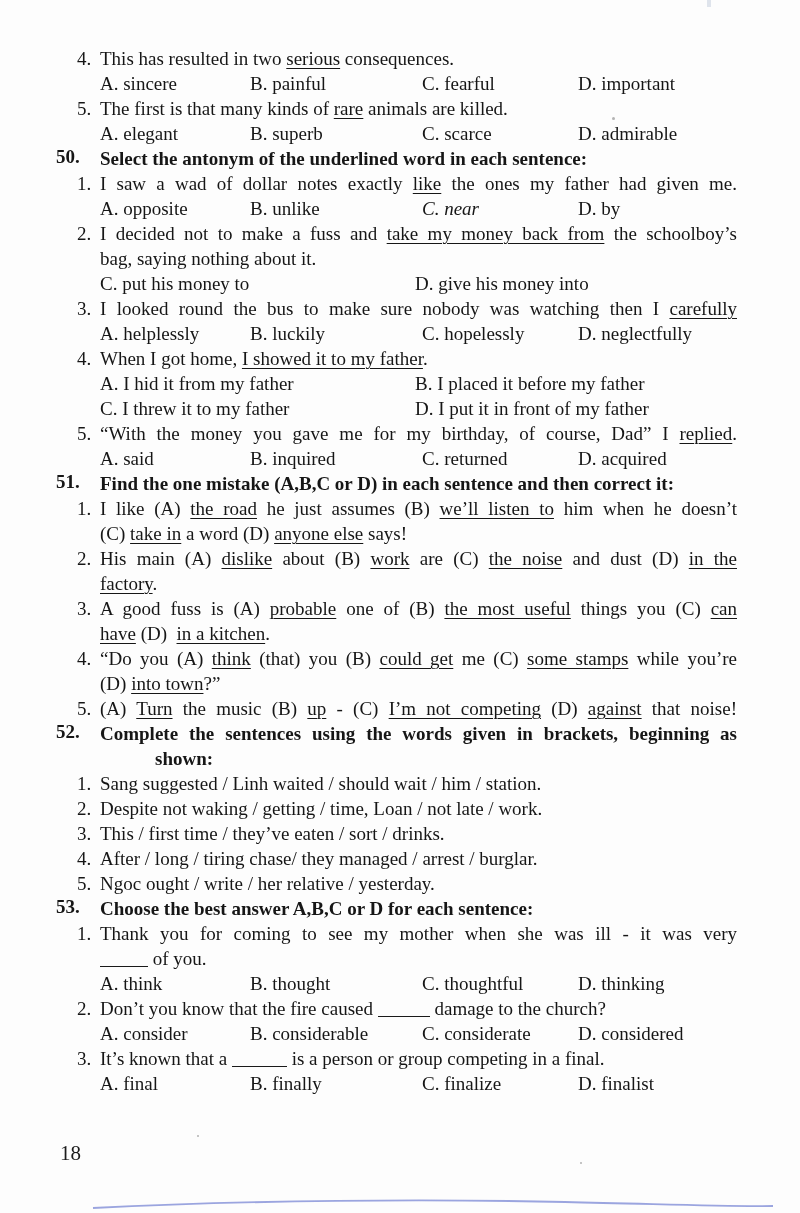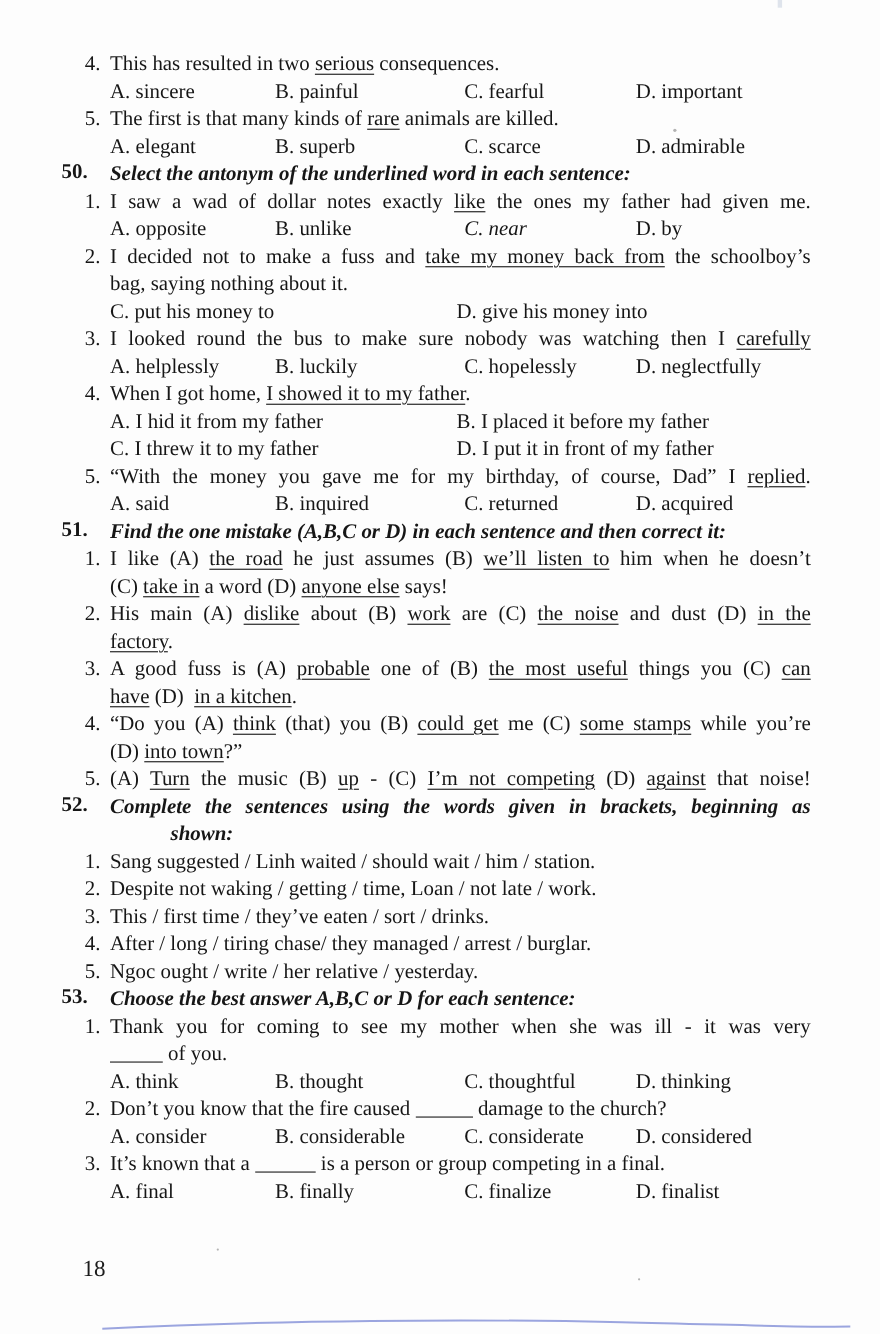--- a/index.html
+++ b/index.html
@@ -11,28 +11,28 @@
   }
   .content{position:absolute;left:100px;top:46px;width:637px;}
   .line{
     position:relative;height:25px;line-height:25px;
     font-size:19px;white-space:nowrap;
   }
   .line.j{white-space:normal;text-align:justify;text-align-last:justify;}
   .item,.sect{position:relative;}
   .inum{position:absolute;left:-23px;top:0;}
   .snum{position:absolute;left:-44px;top:0;font-weight:bold;font-style:normal;font-size:19px;}
-  .sline{font-weight:bold;font-style:italic;}
+  .sline{font-weight:bold;}
   .u{text-decoration:underline;text-underline-offset:3px;text-decoration-thickness:1.3px;}
   .opt{position:absolute;top:0;}
   .blank{
     display:inline-block;height:13px;vertical-align:-2px;
     border-bottom:1.7px solid #1a1a1a;
   }
-  .pagenum{position:absolute;left:75px;top:1141px;font-size:21px;color:#1c1c1c;}
+  .pagenum{position:absolute;left:60px;top:1141px;font-size:21px;color:#1c1c1c;}
   .speck{position:absolute;border-radius:50%;background:#6a6a6a;opacity:.5;}
   .edge-tick{position:absolute;left:707px;top:0;width:4px;height:7px;background:#c6cfdf;opacity:.55;}
   .edge-svg{position:absolute;left:0;top:1197px;width:800px;height:16px;}
 </style>
 </head>
 <body>
 
 <div class="page">
   <div class="edge-tick"></div>
   <div class="content">

